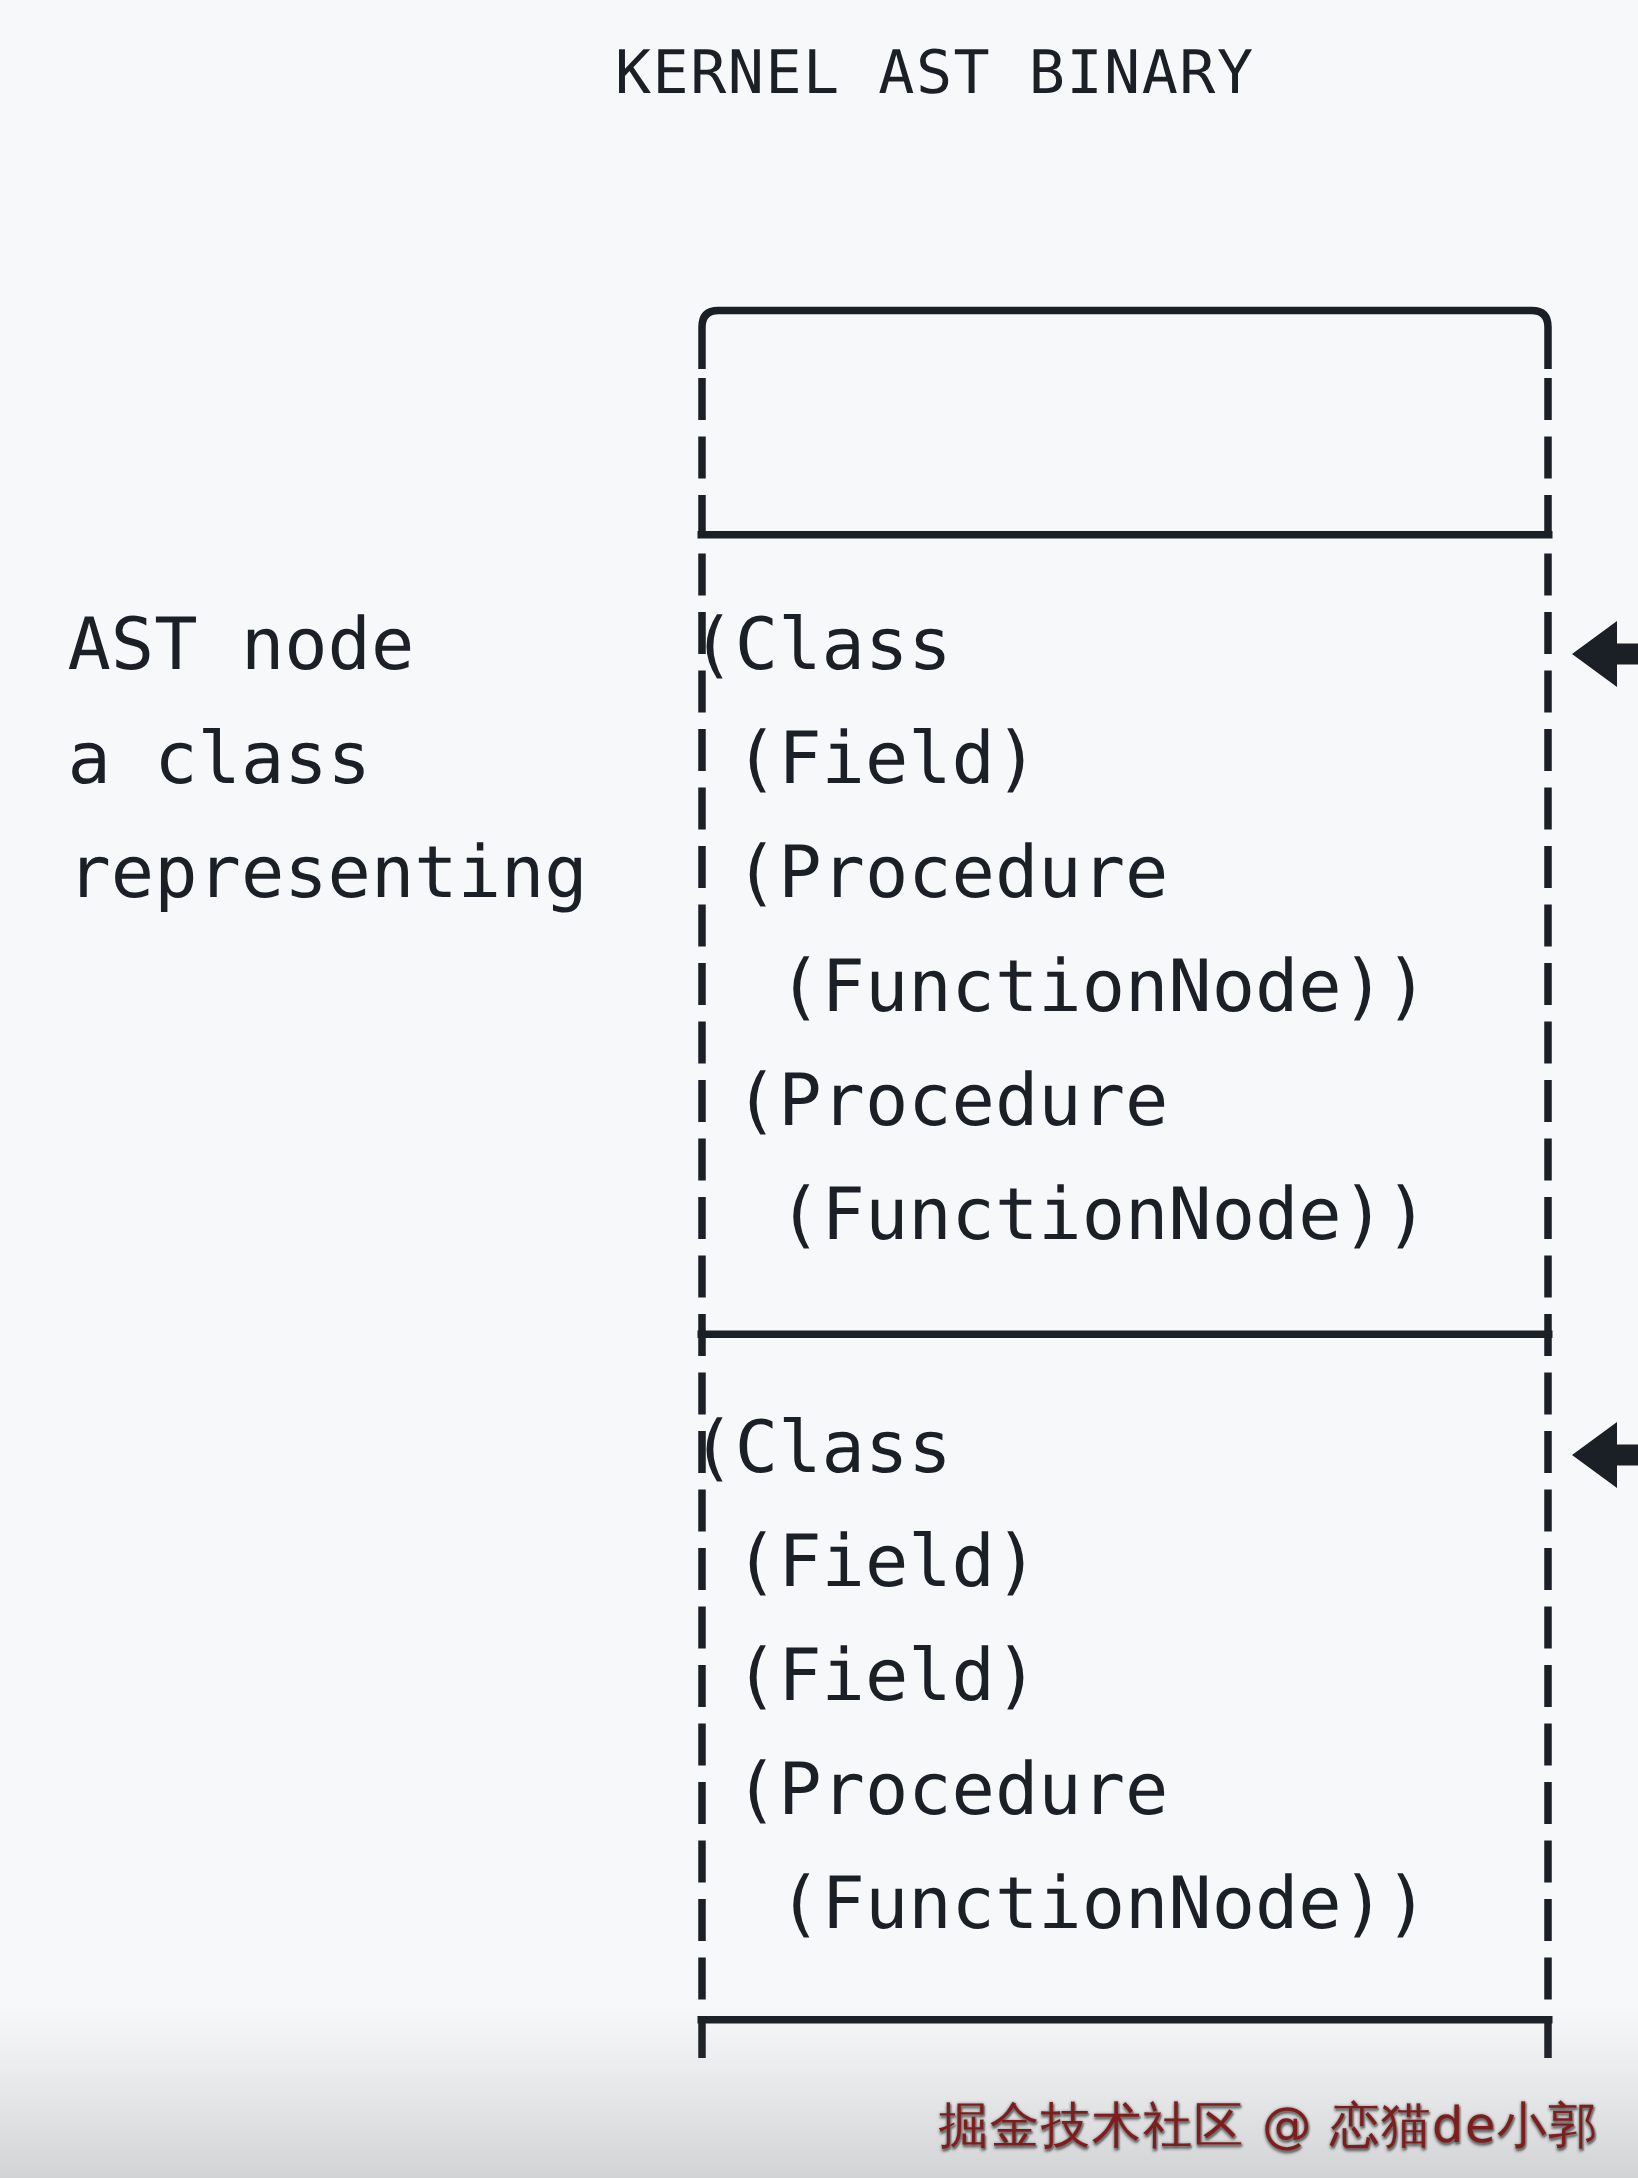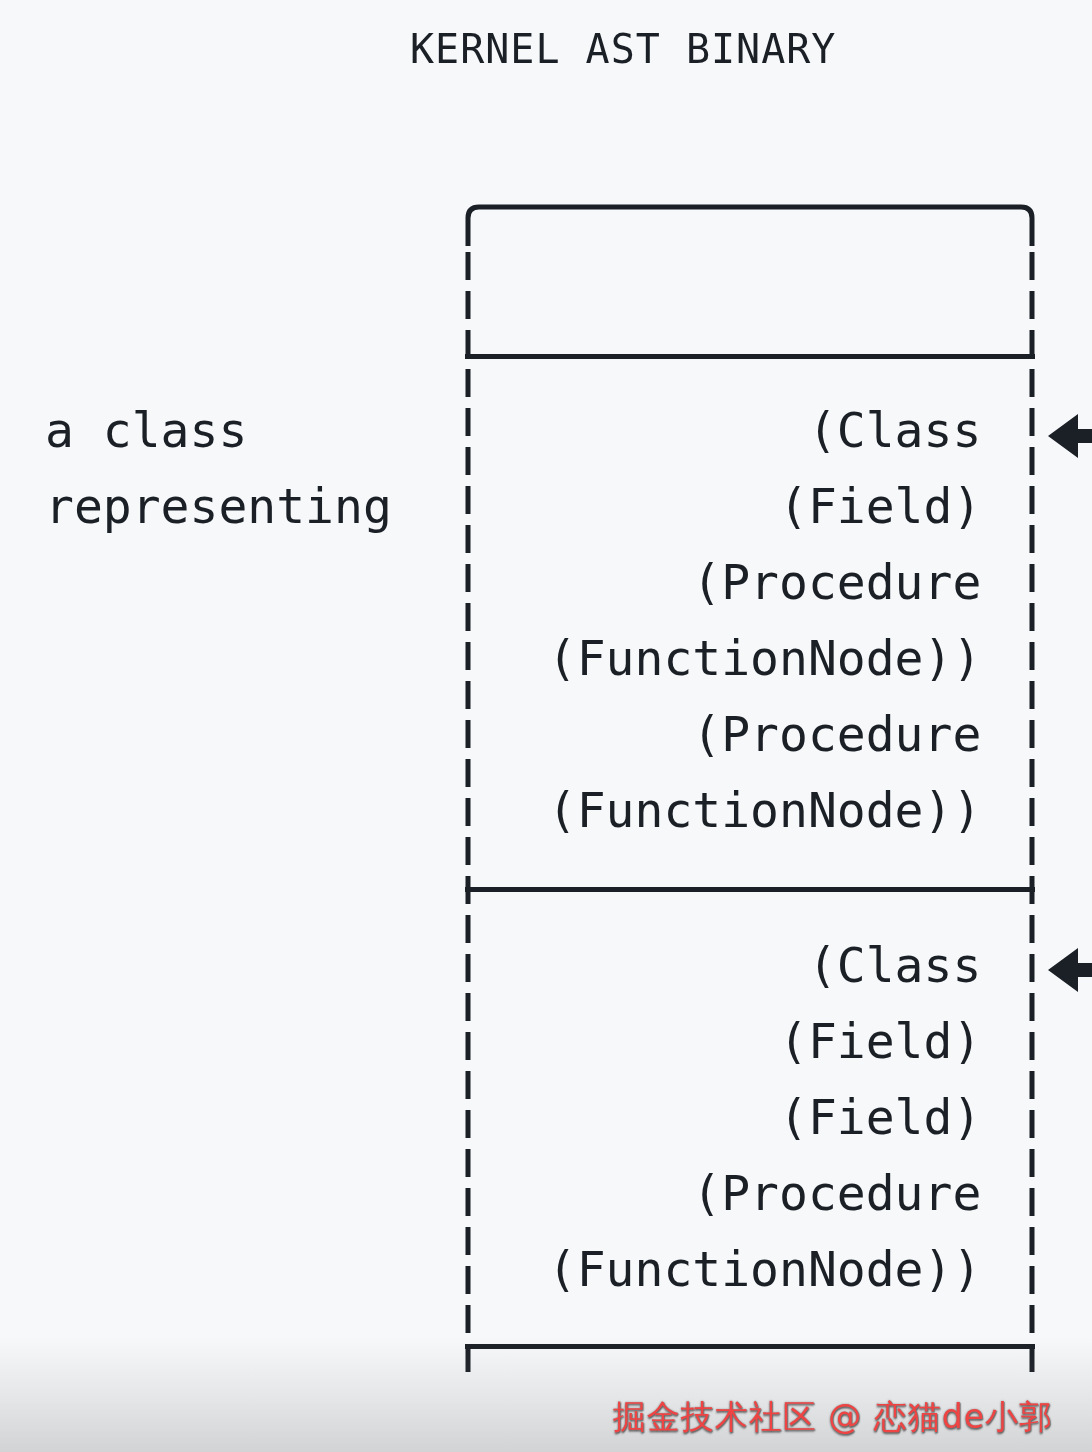--- a/index.html
+++ b/index.html
@@ -32,22 +32,21 @@
     font-size: 48px;
     white-space: pre;
   }
   .box-svg {
     position: absolute;
     left: 0;
     top: 0;
   }
   .section-text {
     position: absolute;
-    left: 490px;
-    text-align: right;
+    left: 461px;
   }
   .section-text.sec1 { top: 392px; }
   .section-text.sec2 { top: 927px; }
   .code-line {
     height: 76px;
     line-height: 76px;
     font-size: 48px;
     white-space: pre;
   }
   .bottom-fade {
@@ -57,39 +56,40 @@
     bottom: 0;
     height: 115px;
     background: linear-gradient(to bottom,
       rgba(120,120,120,0) 0%,
       rgba(115,115,115,0.14) 55%,
       rgba(105,105,105,0.26) 100%);
     pointer-events: none;
   }
   .watermark {
     position: absolute;
-    right: 39px;
+    right: 26px;
     bottom: 12px;
     font-family: "DejaVu Sans", "Liberation Sans", sans-serif;
     font-size: 33px;
     letter-spacing: 1px;
-    color: #ef4444;
+    color: #7f1d1d;
     text-shadow: 0 2px 2px rgba(100,100,100,0.85),
                  0 0 2px rgba(130,130,130,0.9),
                  1px 1px 1px rgba(90,90,90,0.7);
   }
 </style>
 </head>
 <body>
 
 <div class="canvas">
 
   <div class="title">KERNEL AST BINARY</div>
 
   <div class="side-label">
+    <div class="label-line">AST node</div>
     <div class="label-line">a class</div>
     <div class="label-line">representing</div>
   </div>
 
   <svg class="box-svg" width="1092" height="1452" viewBox="0 0 1092 1452">
 
     <path d="M 468 246 L 468 218 Q 468 207 479 207 L 1021 207 Q 1032 207 1032 218 L 1032 246" fill="none" stroke="#1b1f26" stroke-width="5"></path>
 
     <line x1="468" y1="252" x2="468" y2="1374" stroke="#1b1f26" stroke-width="5" stroke-dasharray="28 11"></line>
     <line x1="1032" y1="252" x2="1032" y2="1374" stroke="#1b1f26" stroke-width="5" stroke-dasharray="28 11"></line>

